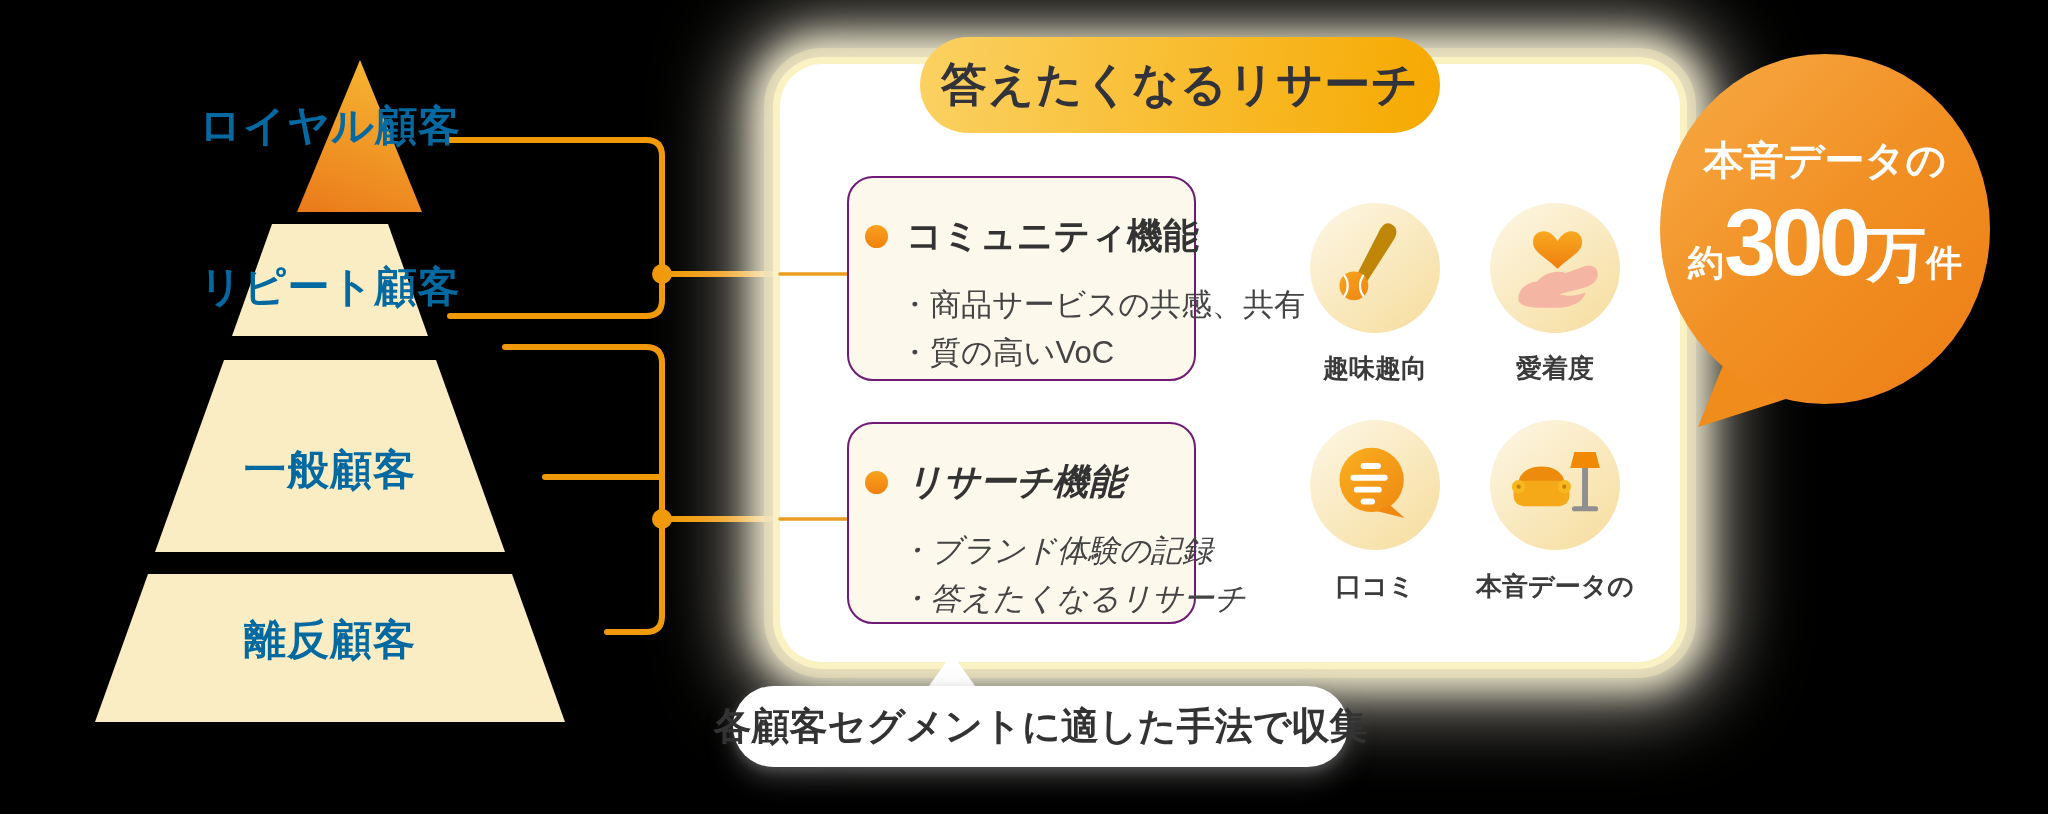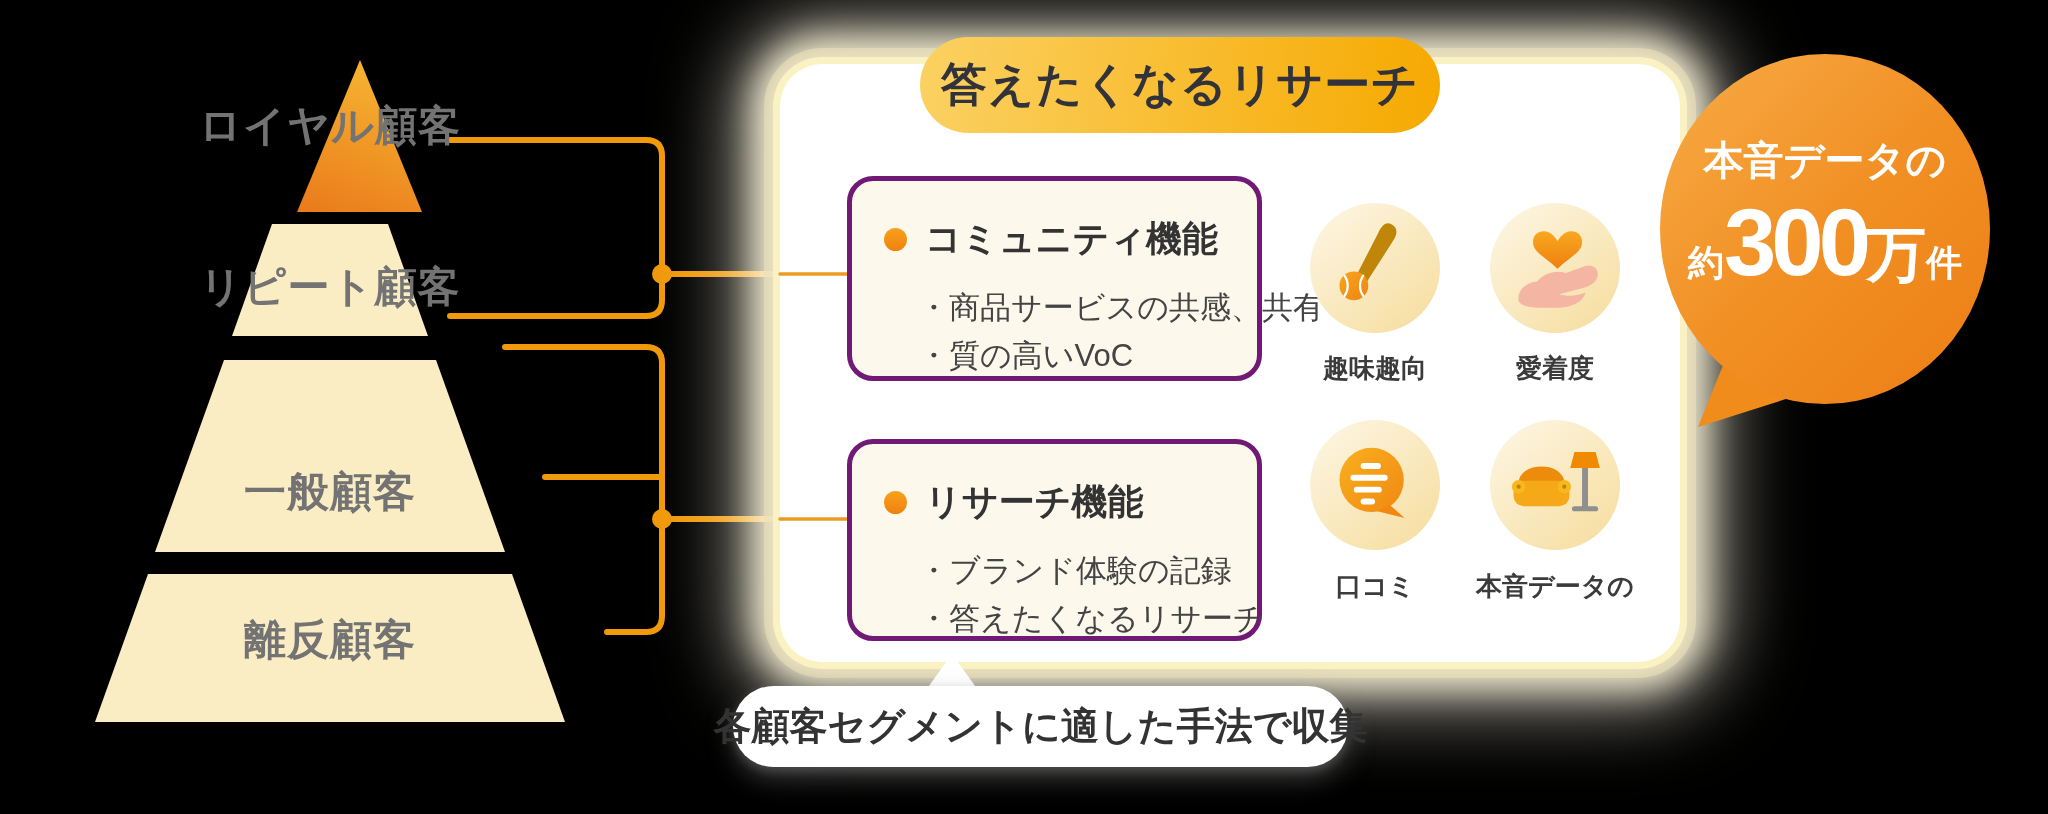--- a/index.html
+++ b/index.html
@@ -13,39 +13,39 @@
   .tier-apex{left:270px;top:60px;width:180px;height:152px;
     background:linear-gradient(200deg,#F7B733 10%,#EA7A1A 95%);
     clip-path:polygon(90px 0px,27px 152px,152px 152px);}
   .tier-2{left:225px;top:224px;width:210px;height:112px;
     clip-path:polygon(47px 0px,163px 0px,203px 112px,7px 112px);}
   .tier-3{left:150px;top:360px;width:360px;height:192px;
     clip-path:polygon(74px 0px,286px 0px,355px 192px,5px 192px);}
   .tier-4{left:90px;top:574px;width:480px;height:148px;
     clip-path:polygon(58px 0px,422px 0px,475px 148px,5px 148px);}
   .pyr-label{position:absolute;transform:translate(-50%,-50%);
-    font-size:42px;font-weight:bold;color:#737373;white-space:nowrap;z-index:3;letter-spacing:1px;}
+    font-size:42px;font-weight:bold;color:#0369a1;white-space:nowrap;z-index:3;letter-spacing:1px;}
   
   .conn{position:absolute;left:0;top:0;z-index:1;pointer-events:none;}
   .conn-over{z-index:3;}
   
   .main-card{position:absolute;left:780px;top:64px;width:900px;height:598px;
     background:#fff;border-radius:42px;z-index:2;
     box-shadow:0 0 0 7px #FBF2C4,0 0 0 16px rgba(234,224,184,0.6),
                0 0 34px 26px rgba(249,242,213,0.95),0 0 75px 48px rgba(253,249,232,0.55);}
   .title-pill{position:absolute;left:920px;top:37px;width:520px;height:96px;z-index:4;
     background:linear-gradient(95deg,#FBD162 0%,#F6A900 100%);
     border-radius:48px;display:flex;align-items:center;justify-content:center;}
   .title-pill span{font-size:46px;font-weight:bold;color:#32323A;white-space:nowrap;letter-spacing:1px;}
   
-  .feature-box{position:absolute;left:847px;width:415px;z-index:4;
-    background:#FCF8EC;border:5px solid #701a75;border-radius:26px;
-    padding:34px 18px 18px 32px;}
+  .feature-box{position:absolute;left:847px;width:349px;z-index:4;
+    background:#FCF8EC;border:2px solid #701a75;border-radius:26px;
+    padding:34px 18px 18px 16px;}
   .fb-1{top:176px;height:205px;}
-  .fb-2{top:439px;height:202px;}
+  .fb-2{top:422px;height:202px;font-style:italic;}
   .fb-head{display:flex;align-items:center;gap:18px;margin-bottom:20px;}
   .fb-bullet{width:23px;height:23px;border-radius:50%;flex:none;
     background:linear-gradient(180deg,#F8A11E,#F0810E);}
   .fb-title{font-size:36px;font-weight:bold;color:#333;white-space:nowrap;}
   .fb-line{font-size:31px;color:#444;line-height:1.55;padding-left:34px;white-space:nowrap;}
   
   .icon-circle{position:absolute;width:130px;height:130px;border-radius:50%;z-index:4;
     background:linear-gradient(140deg,#FCF3DB 15%,#F7DFA3 90%);
     display:flex;align-items:center;justify-content:center;}
   .ic-1{left:1310px;top:203px;}
@@ -94,21 +94,21 @@
     <circle cx="662" cy="519" r="10" fill="#F0990A"></circle>
   </svg>
 
   <div>
     <div class="tier tier-apex"></div>
     <div class="tier tier-2"></div>
     <div class="tier tier-3"></div>
     <div class="tier tier-4"></div>
     <div class="pyr-label" style="left:330px;top:126px;">ロイヤル顧客</div>
     <div class="pyr-label" style="left:330px;top:287px;">リピート顧客</div>
-    <div class="pyr-label" style="left:330px;top:492px;">一般顧客</div>
+    <div class="pyr-label" style="left:330px;top:470px;">一般顧客</div>
     <div class="pyr-label" style="left:330px;top:640px;">離反顧客</div>
   </div>
 
   <div class="main-card"></div>
 
   <svg class="conn conn-over" width="2048" height="814">
     <g fill="none" stroke="#E8920A" stroke-width="3.5" opacity="0.9" stroke-linecap="round">
       <path d="M780,274 H847"></path>
       <path d="M780,519 H847"></path>
     </g>

